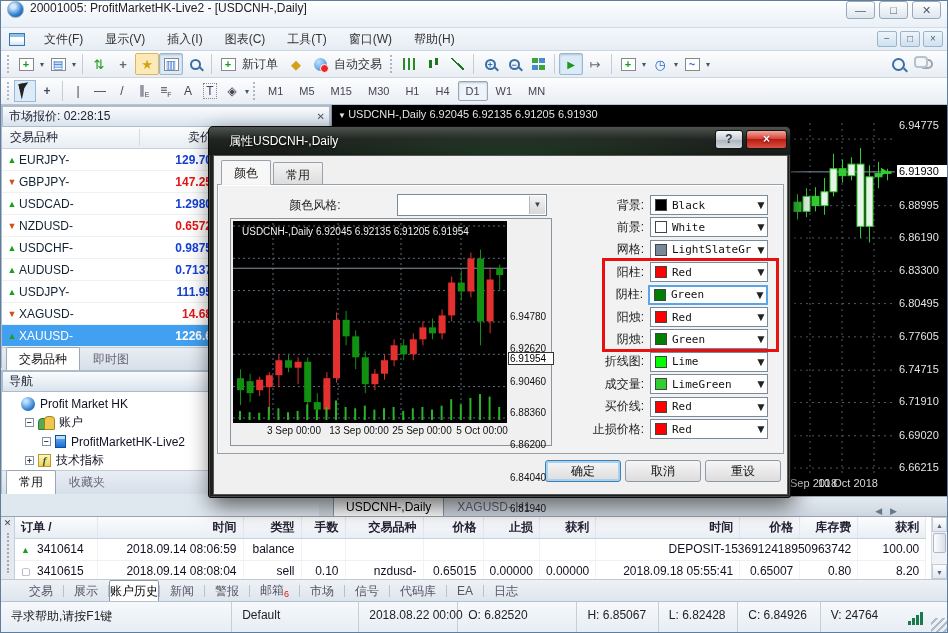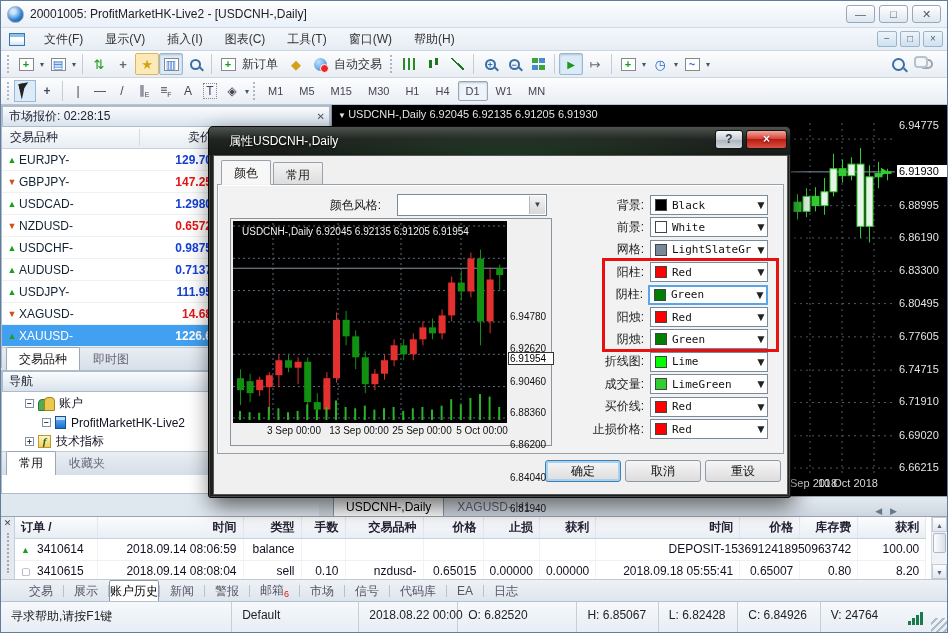--- a/index.html
+++ b/index.html
@@ -2,21 +2,21 @@
 <html><head>
 <meta charset="utf-8">
 <style>
 *{box-sizing:border-box;margin:0;padding:0}
 body{width:948px;height:633px;position:relative;overflow:hidden;margin:0;
  font-family:"Liberation Sans","DejaVu Sans",sans-serif;font-size:12px;color:#222;
  background:#dfe7ef;border:1px solid #5f7d9c}
 .abs{position:absolute}
 
 #titlebar{left:0;top:0;width:946px;height:27px;background:linear-gradient(#fdfeff,#e9f0f7);
- border-bottom:1px solid #d3dce6;display:flex;align-items:center;padding:0 6px}
+ border-bottom:1px solid #d3dce6;display:flex;align-items:flex-start;padding:0 6px}
 .applogo{width:17px;height:17px;border-radius:50%;flex:none;margin-right:6px;
  background:radial-gradient(circle at 35% 30%,#cfe8ff 15%,#2f7fd0 60%,#0d4a8f);border:1px solid #9ab}
 #titlebar .wbtns{margin-left:auto;display:flex;gap:4px}
 .wbtn{width:29px;height:18px;border:1px solid #98a8b8;border-radius:3px;background:linear-gradient(#ffffff,#dde6ef);
  font-size:11px;line-height:16px;text-align:center;color:#556}
 
 #menubar{left:0;top:27px;width:946px;height:23px;background:linear-gradient(#f4f8fc,#e7edf4);
  border-bottom:1px solid #cdd6e0;display:flex;align-items:center;padding:0 4px}
 .ic-chartwin{width:16px;height:13px;border:1px solid #3a76b8;background:linear-gradient(#fff 55%,#cfe3f5);
  margin:0 8px 0 4px;flex:none;box-shadow:inset 0 3px 0 #8fc0e8}
@@ -126,21 +126,21 @@
  background:linear-gradient(#f4f6f8,#c8ced4 50%,#aab2ba 50%,#d2d8de);color:#234;text-align:center;line-height:17px;font-weight:bold}
 #dlg-close{position:absolute;left:537px;top:3px;width:41px;height:19px;border:1px solid #141414;border-radius:3px;
  background:linear-gradient(#f0a8a0,#d8453a 45%,#b81d10 50%,#d95045);color:#fff;text-align:center;line-height:17px;font-weight:bold;text-shadow:0 1px 2px #600}
 #dlg-client{position:absolute;left:4px;top:28px;width:575px;height:340px;background:#f0f0f0;border:1px solid #555}
 .dtab{position:absolute;top:35px;height:23px;padding:4px 12px;border:1px solid #98a2ac;border-bottom:none;
  background:linear-gradient(#f4f4f4,#dcdcdc);color:#222;border-radius:2px 2px 0 0}
 .dtab.act{background:#f7f7f7;height:25px;top:33px;z-index:3;border-bottom:1px solid #f3f3f3}
 #dlg-panel{position:absolute;left:8px;top:57px;width:567px;height:270px;border:1px solid #98a2ac;
  background:#f2f2f2;box-shadow:inset 1px 1px 0 #fff}
 .stylerow{position:absolute;left:40px;top:67px;width:298px;height:22px;display:flex;align-items:center;z-index:4}
-.stylerow .lb{flex:1;text-align:right;margin-right:16px;color:#222}
+.stylerow .lb{flex:1;text-align:center;margin-right:16px;color:#222}
 .combo{height:22px;background:#fff;border:1px solid #7a8a99;display:flex;align-items:center;position:relative}
 .combo .arrbox{position:absolute;right:1px;top:1px;bottom:1px;width:16px;background:linear-gradient(#f4f4f4,#d8d8d8);
  border-left:1px solid #b8b8b8;text-align:center;font-size:8px;color:#345;line-height:18px}
 #style-combo{width:150px}
 
 #preview{position:absolute;left:21px;top:91px;width:322px;height:228px;border:1px solid #8a949e;background:#f0f0f0;z-index:4}
 #pv-plot{position:absolute;left:2px;top:2px;width:274px;height:202px;background:#000}
 #pv-header{position:absolute;left:9px;top:5px;color:#f0f0f0;font-size:10px;white-space:nowrap}
 .pv-ylbl{position:absolute;left:279px;width:42px;font-size:10px;color:#111}
 .pv-ytag{position:absolute;left:277px;width:46px;font-size:10px;color:#000;background:#fff;border:1px solid #333;padding:0 1px}
@@ -413,20 +413,25 @@
       <span class="ptab act">交易品种</span>
       <span class="ptab ">即时图</span>
     </div>
 </div>
 
 <div class="abs" id="nav">
   <div class="panel-title">
     <span>导航</span>
   </div>
   <div id="nav-tree" style="padding-top:2px">
+      <div class="trow" style="padding-left:6px">
+   <span class="expsp"></span>
+   <span class="nico logo"></span>
+   <span>Profit Market HK</span>
+      </div>
       <div class="trow" style="padding-left:23px">
    <span class="exp">−</span>
    <span class="nico accounts"></span>
    <span>账户</span>
       </div>
       <div class="trow" style="padding-left:40px">
    <span class="exp">−</span>
    <span class="nico server"></span>
    <span>ProfitMarketHK-Live2</span>
       </div>

